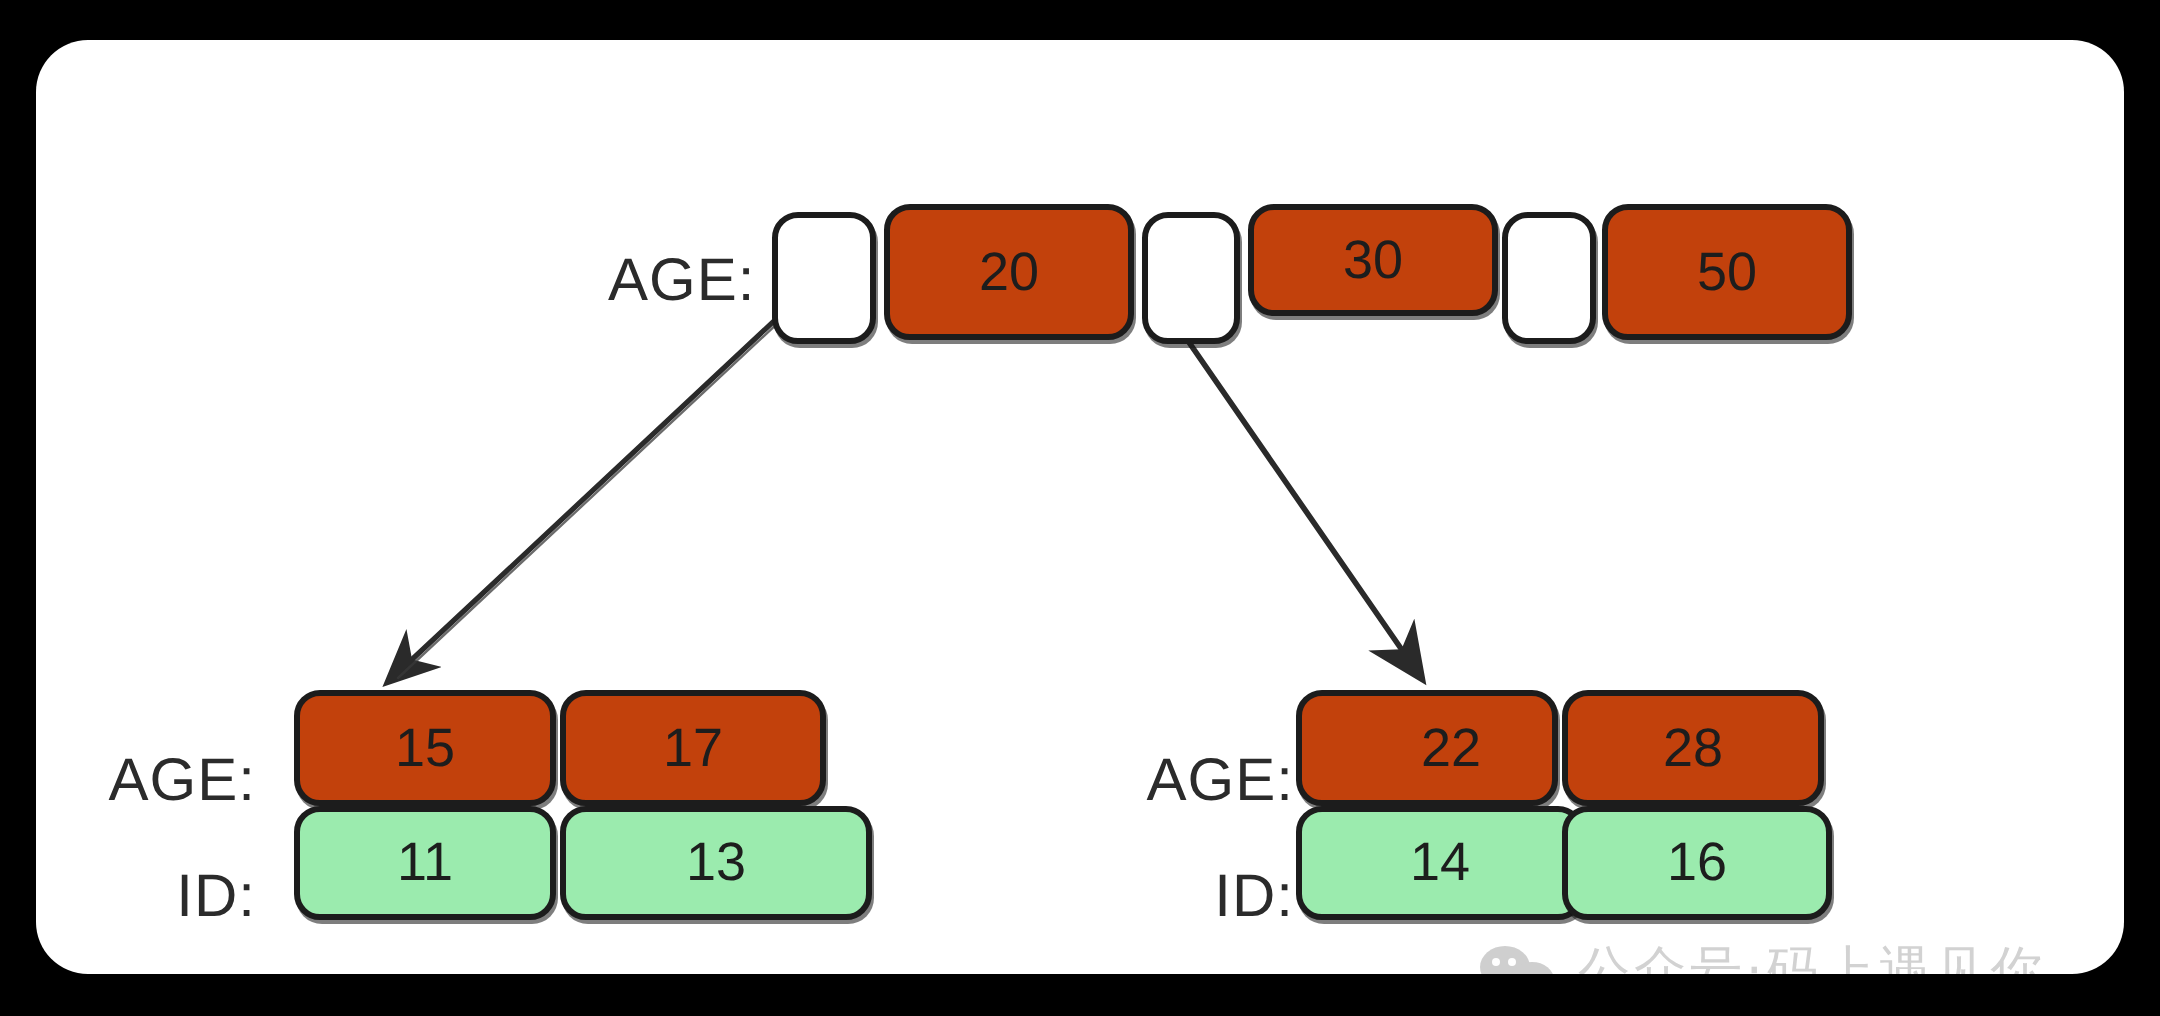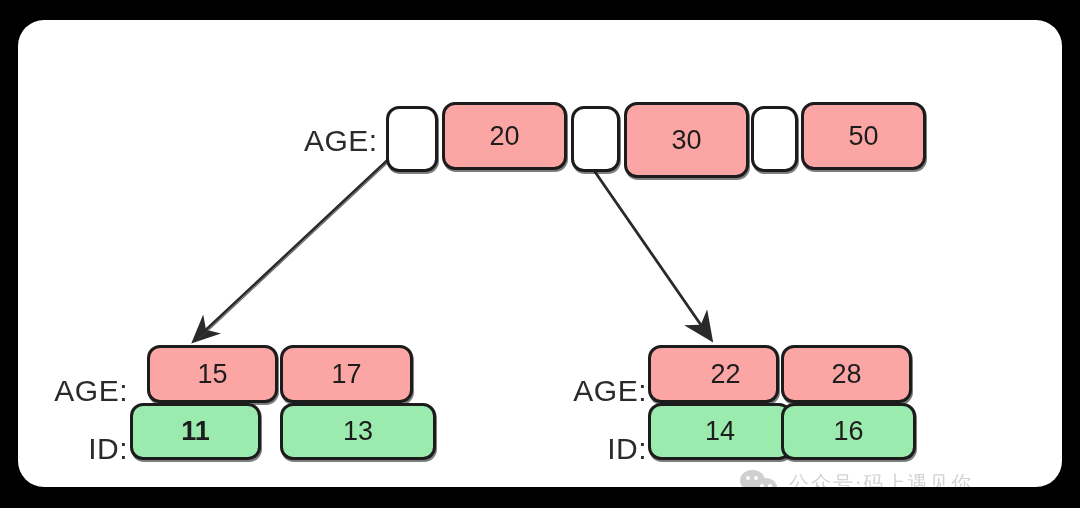--- a/index.html
+++ b/index.html
@@ -49,21 +49,21 @@
     border-radius: 13px;
     display: flex;
     align-items: center;
     justify-content: center;
     font-family: "Liberation Sans", sans-serif;
     font-size: 27px;
     color: #1d1d1d;
     background: #ffffff;
     box-shadow: 1px 2px 0 rgba(20,20,20,0.55);
   }
-  .cell.key   { background: #fca5a5; }
+  .cell.key   { background: #c2410c; }
   .cell.idval { background: #9bebae; }
   .cell.ptr   { background: #ffffff; }
 
   
   #wires {
     position: absolute;
     left: 0; top: 0;
     width: 1044px;
     height: 467px;
     pointer-events: none;
@@ -74,21 +74,21 @@
     position: absolute;
     left: 722px;
     top: 448px;
     display: flex;
     align-items: center;
     gap: 9px;
     opacity: 0.88;
   }
   #watermark .wm-text {
     font-family: "DejaVu Sans", sans-serif;
-    font-size: 20px;
+    font-size: 26px;
     color: #cccccc;
     letter-spacing: 2px;
     white-space: nowrap;
   }
   .wechat-mark {
     position: relative;
     width: 40px;
     height: 30px;
   }
   .wechat-mark .bub {
@@ -121,30 +121,30 @@
       <path d="M 380 133 L 181 319" fill="none" stroke="#3a3a3a" stroke-width="1.2" stroke-linecap="round" opacity="0.75"></path>
 
       <path d="M 566 136 L 692 318" fill="none" stroke="#2a2a2a" stroke-width="2.8" stroke-linecap="round" marker-end="url(#ah)"></path>
     </svg>
 
     <div class="row-label" style="left:286px; top:104px; width:60px;">AGE:</div>
 
     <div class="cell ptr" style="left:368px; top:86px; width:52px;  height:66px;"></div>
     <div class="cell key" style="left:424px; top:82px; width:125px; height:68px;">20</div>
     <div class="cell ptr" style="left:553px; top:86px; width:49px;  height:66px;"></div>
-    <div class="cell key" style="left:606px; top:82px; width:125px; height:76px;">30</div>
+    <div class="cell key" style="left:606px; top:82px; width:125px; height:56px;">30</div>
     <div class="cell ptr" style="left:733px; top:86px; width:47px;  height:66px;"></div>
     <div class="cell key" style="left:783px; top:82px; width:125px; height:68px;">50</div>
 
     <div class="row-label" style="left:30px; top:354px; width:80px;">AGE:</div>
     <div class="row-label" style="left:30px; top:412px; width:80px;">ID:</div>
 
     <div class="cell key" style="left:129px; top:325px; width:131px; height:58px;">15</div>
     <div class="cell key" style="left:262px; top:325px; width:133px; height:58px;">17</div>
-    <div class="cell idval" style="left:112px; top:383px; width:131px; height:57px;font-weight:bold;">11</div>
+    <div class="cell idval" style="left:129px; top:383px; width:131px; height:57px;">11</div>
     <div class="cell idval" style="left:262px; top:383px; width:156px; height:57px;">13</div>
 
     <div class="row-label" style="left:549px; top:354px; width:80px;">AGE:</div>
     <div class="row-label" style="left:549px; top:412px; width:80px;">ID:</div>
 
     <div class="cell key" style="left:630px; top:325px; width:131px; height:58px;padding-left:24px;">22</div>
     <div class="cell key" style="left:763px; top:325px; width:131px; height:58px;">28</div>
     <div class="cell idval" style="left:630px; top:383px; width:144px; height:57px;">14</div>
     <div class="cell idval" style="left:763px; top:383px; width:135px; height:57px;">16</div>
 

